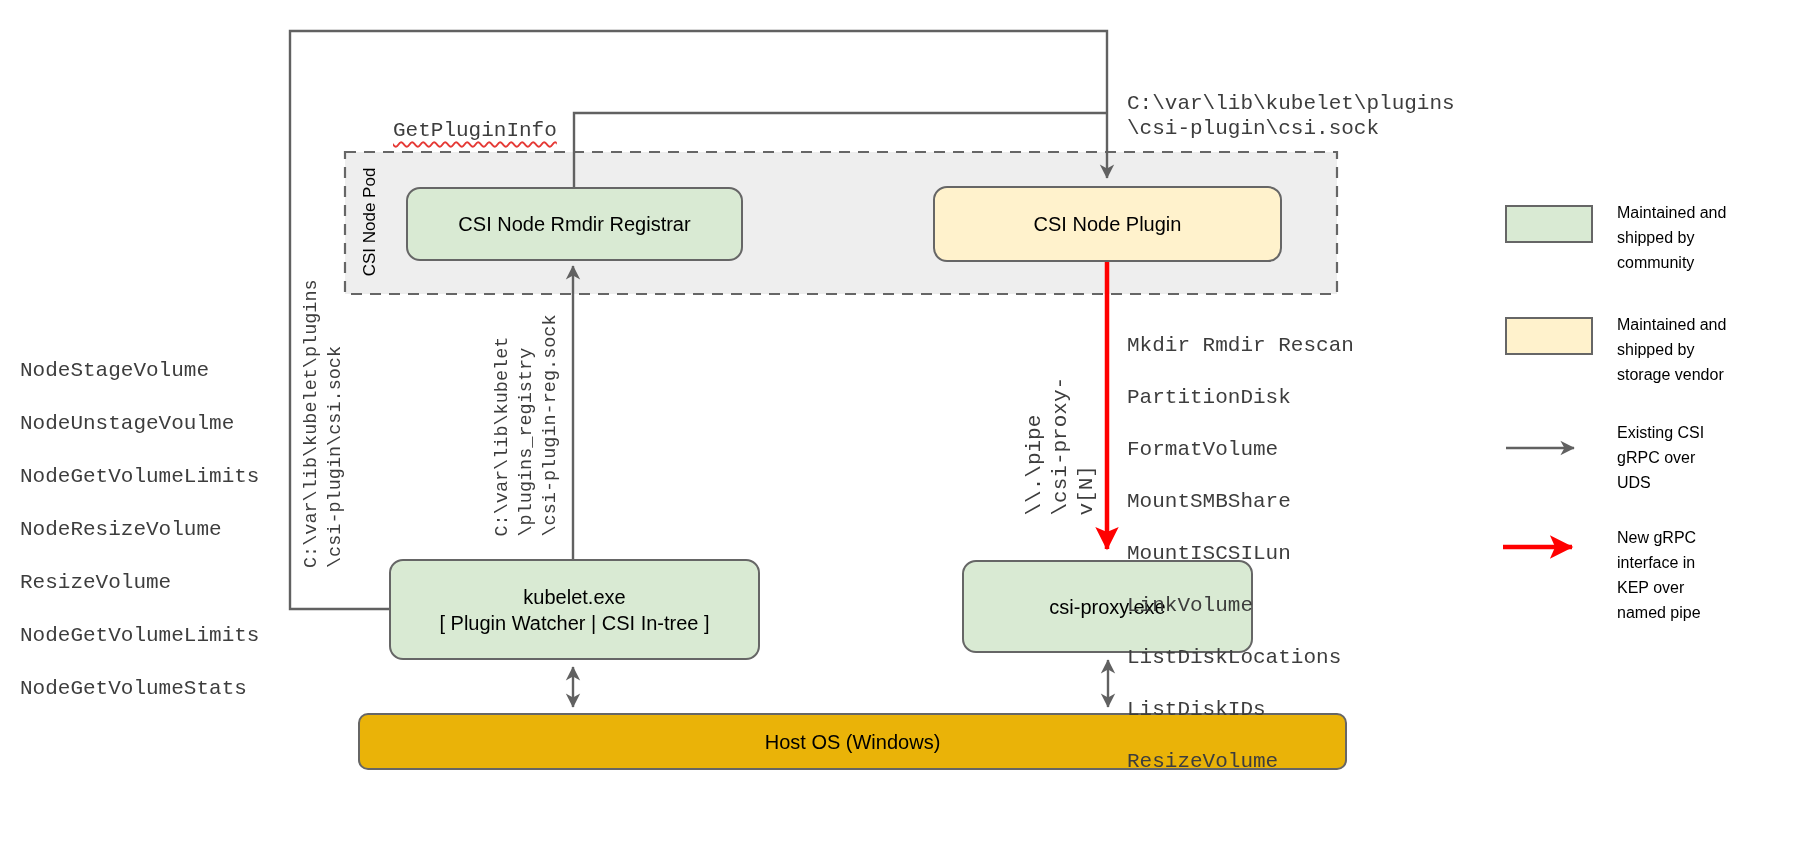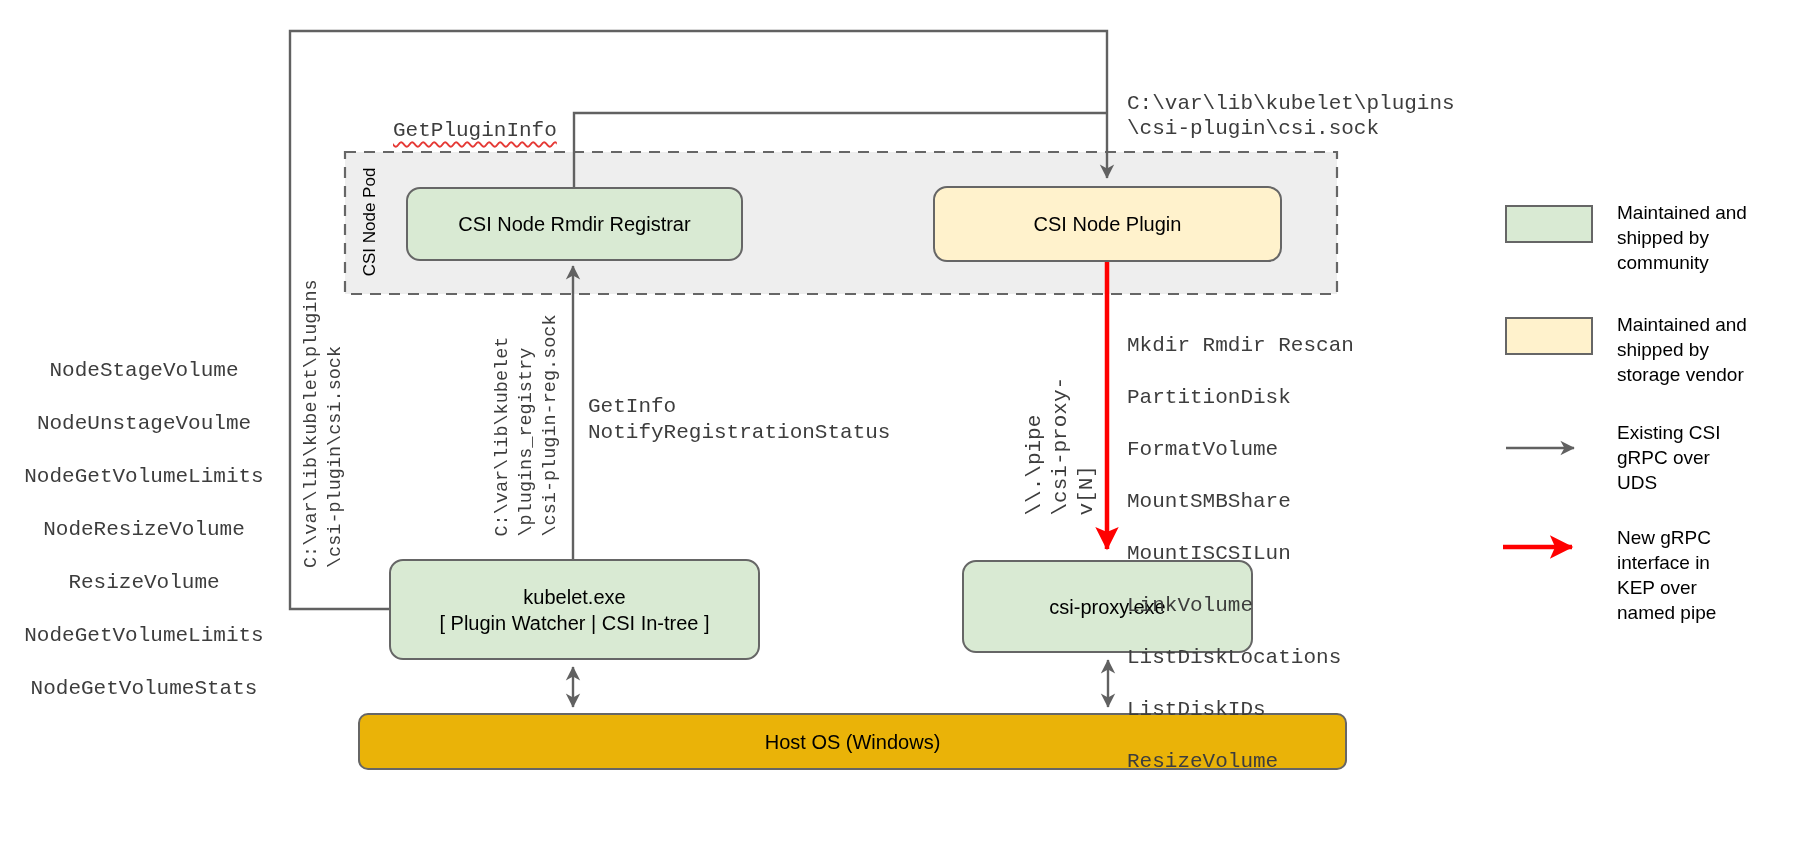--- a/index.html
+++ b/index.html
@@ -20,33 +20,33 @@
   .txt { position:absolute; z-index:3; }
   .mono {
     font-family:"Liberation Mono","DejaVu Sans Mono",monospace;
     color:#3d3d3d; white-space:pre-line;
   }
   .mono21 { font-size:21px; line-height:26px; }
   .mono21b { font-size:21px; line-height:25px; }
   .mono18 { font-size:18.5px; line-height:24px; }
   .list { display:block; }
   .list span { display:block; }
-  .listL { text-align:center; line-height:26.5px; }
+  .listL { text-align:left; line-height:26.5px; }
   .rot { transform:rotate(-90deg); white-space:pre-line; }
   .podlabel {
     position:absolute; z-index:3; font-size:17px; color:#000;
     text-align:center; transform:rotate(-90deg);
   }
   .squiggle {
     text-decoration-line:underline; text-decoration-style:wavy;
     text-decoration-color:#e53935; text-decoration-thickness:2px;
     text-underline-offset:5px;
   }
   .legend-label {
-    position:absolute; z-index:3; font-size:19px; line-height:25px;
+    position:absolute; z-index:3; font-size:16px; line-height:25px;
     color:#000; white-space:pre-line;
   }
   .swatch {
     position:absolute; z-index:2; width:88px; height:38px;
     border:2px solid #666666; box-sizing:border-box;
   }
 </style>
 </head>
 <body>
 
@@ -111,22 +111,20 @@
   <div class="txt mono mono18 rot" style="left:179px; top:399px; width:290px;">C:\var\lib\kubelet\plugins
 \csi-plugin\csi.sock</div>
 
   <div class="txt mono mono18 rot" style="left:414px; top:388px; width:225px;">C:\var\lib\kubelet
 \plugins_registry
 \csi-plugin-reg.sock</div>
 
   <div class="txt mono mono21 rot" style="left:968px; top:384px; width:185px;">\\.\pipe
 \csi-proxy-v[N]</div>
 
-  <div class="txt mono mono21" style="left:588px; top:394px;">GetInfo
-NotifyRegistrationStatus</div>
 
   <div class="txt mono mono21 list listL" style="left:20px; top:331px; width:248px;">
     <span>NodeStageVolume</span>
     <span>NodeUnstageVoulme</span>
     <span>NodeGetVolumeLimits</span>
     <span>NodeResizeVolume</span>
     <span>ResizeVolume</span>
     <span>NodeGetVolumeLimits</span>
     <span>NodeGetVolumeStats</span>
   </div>

